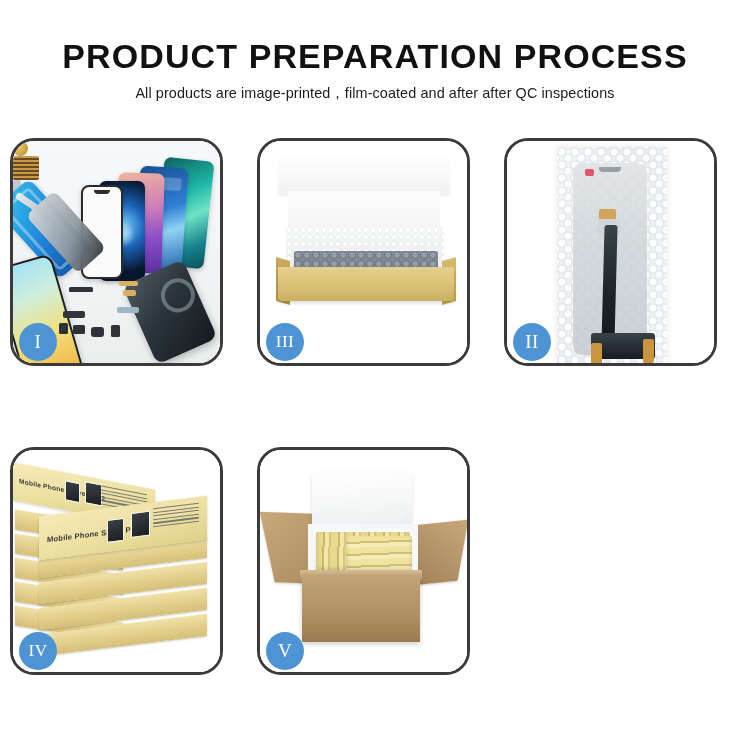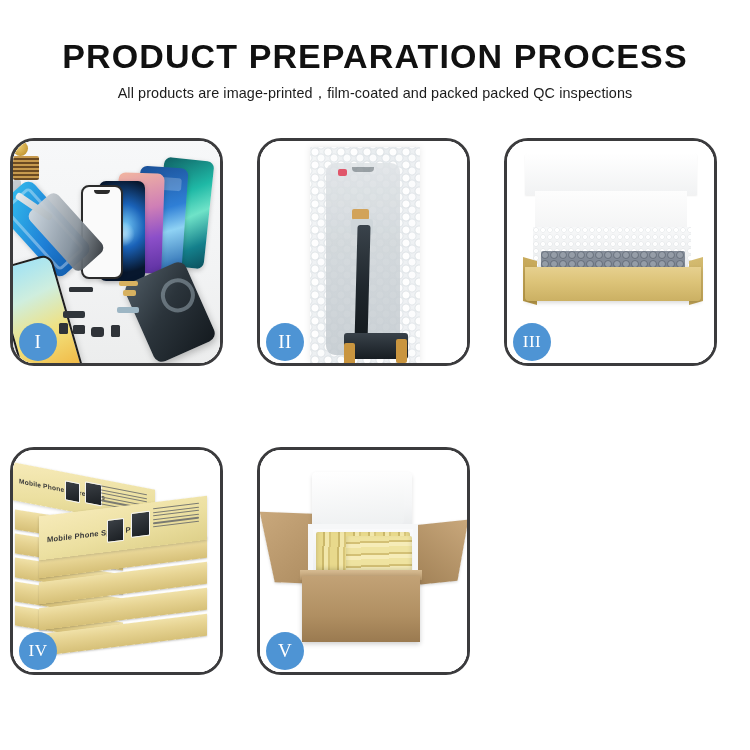--- a/index.html
+++ b/index.html
@@ -417,21 +417,21 @@
     background:rgba(120,96,64,.4); transform:skewY(16deg);
   }
 </style>
 </head>
 <body>
 
 <div id="page">
 
   <div class="header">
     <div class="title">PRODUCT PREPARATION PROCESS</div>
-    <div class="subtitle">All products are image-printed，film-coated and packed packed QC inspections</div>
+    <div class="subtitle">All products are image-printed，film-coated and after after QC inspections</div>
   </div>
 
   <div class="grid">
 
     <div class="panel">
       <div class="panel-clip">
         <div class="scene p1-bg">
           <div class="ph ph-a"></div>
           <div class="ph ph-b"></div>
           <div class="ph ph-c"></div>
@@ -456,53 +456,53 @@
           <div class="pt-screw1"></div>
           <div class="pt-screw2"></div>
           <div class="pt-tool"></div>
         </div>
       </div>
       <div class="badge">I</div>
     </div>
 
     <div class="panel">
       <div class="panel-clip">
+        <div class="scene p3-bg">
+          <div class="lid-back"></div>
+          <div class="lid-inner"></div>
+          <div class="foam-sheet"></div>
+          <div class="box-left-flap"></div>
+          <div class="box-right-flap"></div>
+          <div class="gray-bubble"></div>
+          <div class="box-front"></div>
+        </div>
+      </div>
+      <div class="badge wide">III</div>
+    </div>
+
+    <div class="panel">
+      <div class="panel-clip">
         <div class="scene p2-bg">
           <div class="bag">
             <div class="screen-in-bag"></div>
             <div class="red-dot"></div>
             <div class="flex-gold"></div>
             <div class="flex-conn"></div>
             <div class="flex-strip"></div>
             <div class="flex-base"></div>
             <div class="flex-tab-l"></div>
             <div class="flex-tab-r"></div>
           </div>
         </div>
       </div>
       <div class="badge">II</div>
     </div>
 
     <div class="panel">
       <div class="panel-clip">
-        <div class="scene p3-bg">
-          <div class="lid-back"></div>
-          <div class="lid-inner"></div>
-          <div class="foam-sheet"></div>
-          <div class="box-left-flap"></div>
-          <div class="box-right-flap"></div>
-          <div class="gray-bubble"></div>
-          <div class="box-front"></div>
-        </div>
-      </div>
-      <div class="badge wide">III</div>
-    </div>
-
-    <div class="panel">
-      <div class="panel-clip">
         <div class="scene p4-bg">
           <div class="stack">
             <div class="kbox s-r1"></div>
             <div class="kbox s-r2"></div>
             <div class="kbox s-r3"></div>
             <div class="kbox s-r4"></div>
             <div class="kbox s-r5"></div>
 
             <div class="kbox s-f1"></div>
             <div class="kbox s-f2"></div>

